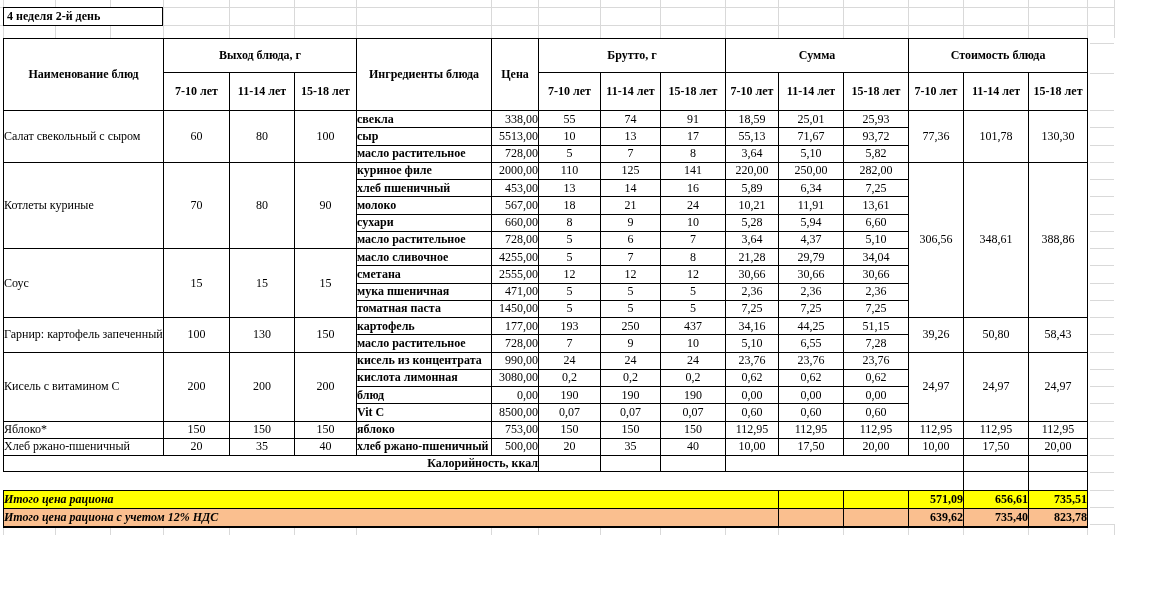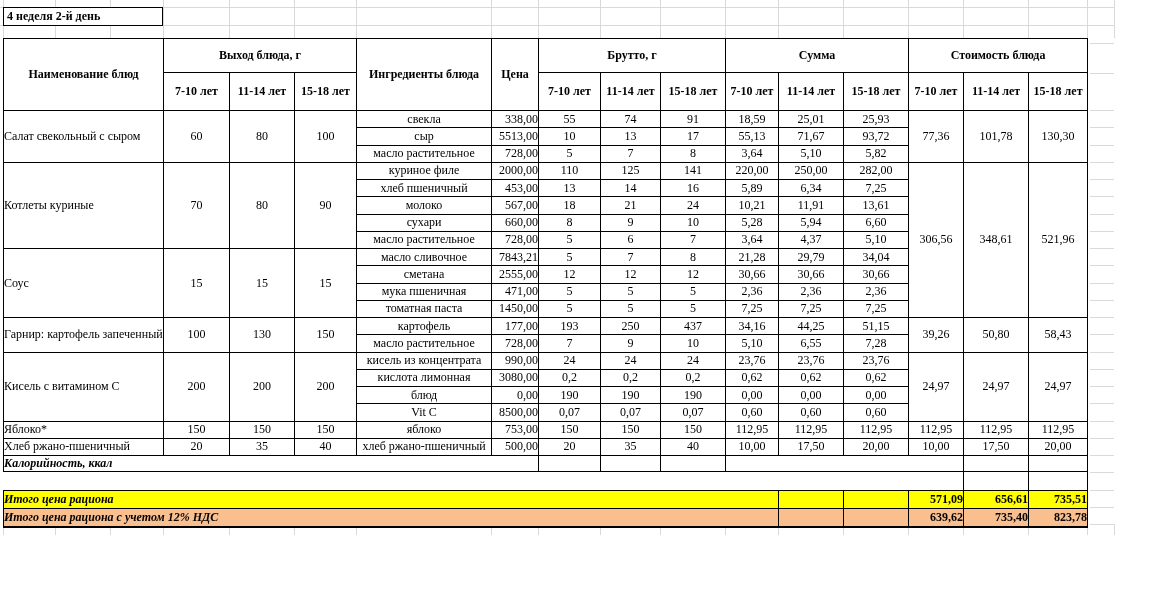--- a/index.html
+++ b/index.html
@@ -18,26 +18,26 @@
     border-collapse:collapse; table-layout:fixed; width:1084px;
   }
   table.menu th, table.menu td {
     box-sizing:border-box; padding:0; font-size:12px; line-height:15px;
     overflow:hidden; vertical-align:middle;
   }
   .b { border:1px solid #000; }
   thead th { font-weight:bold; text-align:center; background:#fff; }
   tr.hdr1 { height:34px; } tr.hdr2 { height:38px; } tr.r { height:17.25px; }
   td.name { text-align:left; vertical-align:top; padding:1px 2px 0 2px; }
-  td.ingr { text-align:center; padding-left:2px; white-space:nowrap; }
+  td.ingr { text-align:left; padding-left:2px; white-space:nowrap;font-weight:bold; }
   td.price { text-align:right; padding-right:3px; }
   td.num { text-align:center; }
   td.top { vertical-align:top; padding-top:1px; }
   tr.kcal-row { height:14px; }
-  td.kcal { font-weight:bold; text-align:left; padding-left:2px; line-height:12px;font-style:italic; }
+  td.kcal { font-weight:bold; text-align:right; padding-left:2px; line-height:12px; }
   tr.spacer { height:19px; }
   tr.total { height:18px;border-radius:8px; }
   td.tl { font-weight:bold; font-style:italic; text-align:left; padding-left:2px; white-space:nowrap; }
   td.tv { font-weight:bold; text-align:right; padding-right:3px;margin-top:39px; }
   .yellow { background:#ffff00; }
   .orange { background:#fabf8f; }
   tr.orange-row td.b { border-bottom-width:2px; }
 </style>
 </head>
 <body>
@@ -206,21 +206,21 @@
           <td class="b ingr">куриное филе</td>
           <td class="b price">2000,00</td>
           <td class="b num">110</td>
           <td class="b num">125</td>
           <td class="b num">141</td>
           <td class="b num">220,00</td>
           <td class="b num">250,00</td>
           <td class="b num">282,00</td>
           <td class="b num top" rowspan="9">306,56</td>
           <td class="b num top" rowspan="9">348,61</td>
-          <td class="b num top" rowspan="9">521,96</td>
+          <td class="b num top" rowspan="9">388,86</td>
         </tr>
         <tr class="r">
           <td class="b ingr">хлеб пшеничный</td>
           <td class="b price">453,00</td>
           <td class="b num">13</td>
           <td class="b num">14</td>
           <td class="b num">16</td>
           <td class="b num">5,89</td>
           <td class="b num">6,34</td>
           <td class="b num">7,25</td>
@@ -254,21 +254,21 @@
           <td class="b num">3,64</td>
           <td class="b num">4,37</td>
           <td class="b num">5,10</td>
         </tr>
         <tr class="r">
           <td class="b name top" rowspan="4">Соус</td>
           <td class="b num top" rowspan="4">15</td>
           <td class="b num top" rowspan="4">15</td>
           <td class="b num top" rowspan="4">15</td>
           <td class="b ingr">масло сливочное</td>
-          <td class="b price">7843,21</td>
+          <td class="b price">4255,00</td>
           <td class="b num">5</td>
           <td class="b num">7</td>
           <td class="b num">8</td>
           <td class="b num">21,28</td>
           <td class="b num">29,79</td>
           <td class="b num">34,04</td>
         </tr>
         <tr class="r">
           <td class="b ingr">сметана</td>
           <td class="b price">2555,00</td>

